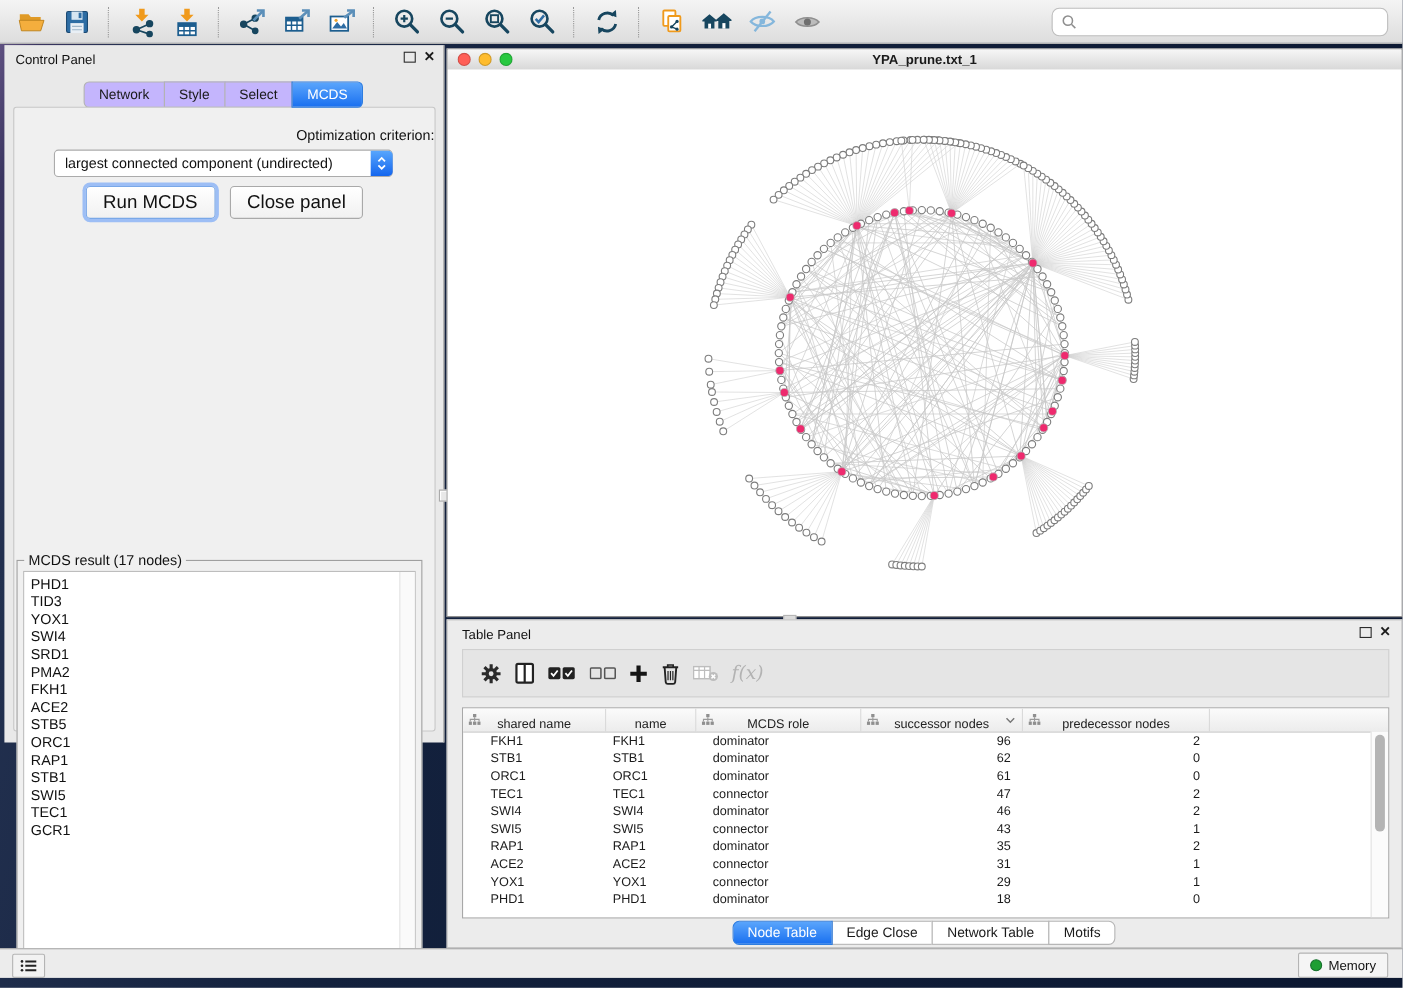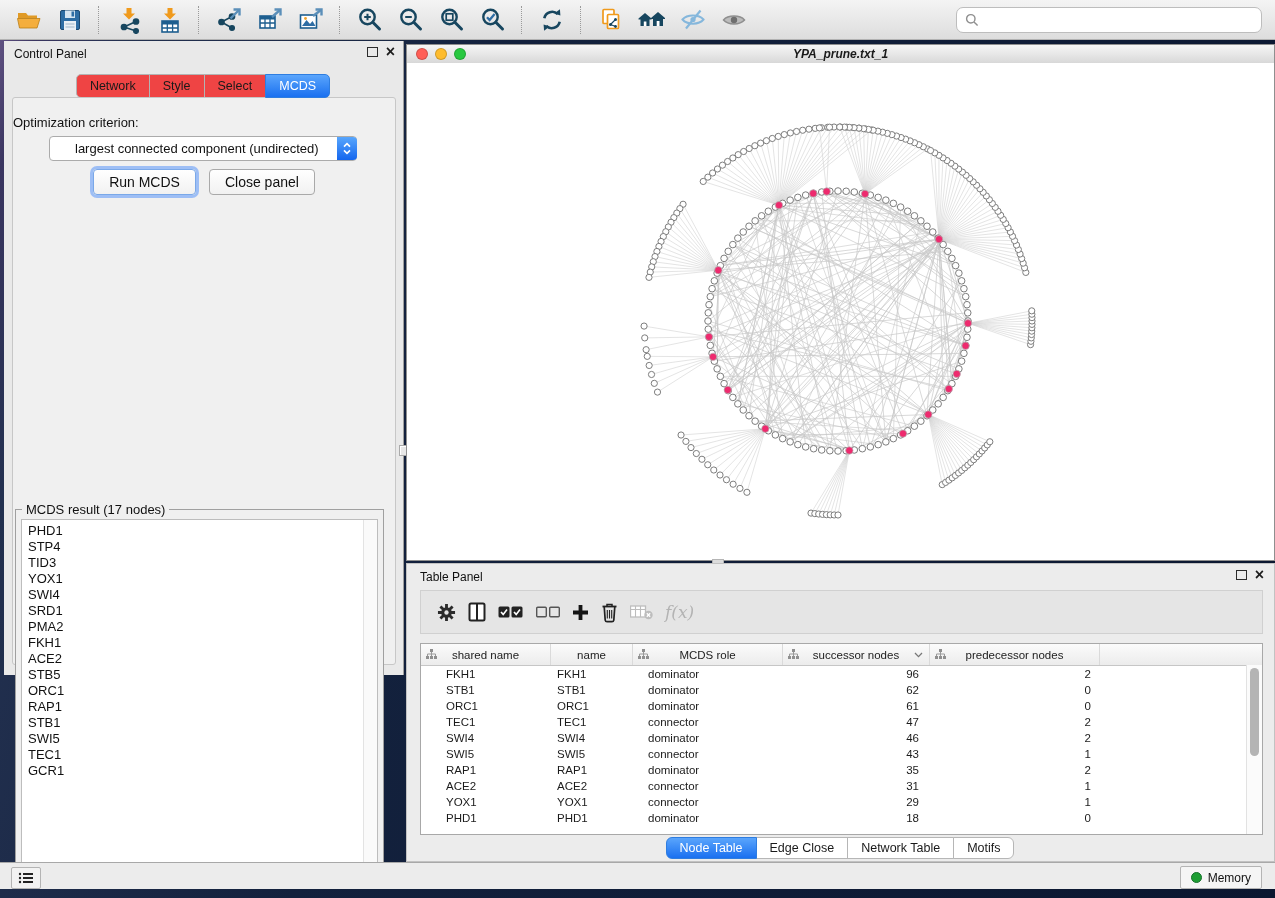--- a/index.html
+++ b/index.html
@@ -22,66 +22,66 @@
     font-family:"Liberation Sans",sans-serif;}
   
   #control-panel{position:absolute;left:4px;top:41px;width:400px;height:634px;background:#e9e9e9;
     border-right:1px solid #9f9f9f;box-sizing:border-box;}
   .panel-head{position:absolute;left:0;top:0;right:0;height:26px;}
   .panel-title{position:absolute;left:10px;top:6px;font-size:12px;color:#111;}
   .panel-btns{position:absolute;right:8px;top:4px;display:flex;align-items:center;gap:8px;}
   .float-box{width:9px;height:8px;border:1.4px solid #2b2b2b;display:inline-block;}
   .close-x{font-size:16px;font-weight:700;color:#1c1c1c;line-height:14px;}
   #cp-tabs{position:absolute;left:0;top:33px;width:100%;display:flex;justify-content:center;}
-  .cp-tab{font-size:12.5px;color:#1a1a1a;background:#ef4444;border:1px solid #b3b3b3;
+  .cp-tab{font-size:12.5px;color:#1a1a1a;background:#c4b5fd;border:1px solid #b3b3b3;
     padding:4px 13px;margin-left:-1px;position:relative;}
   .cp-tab:first-child{border-radius:5px 0 0 5px;}
   .cp-tab:last-child{border-radius:0 5px 5px 0;}
   .cp-tab.active{background:linear-gradient(#5aa5fc,#1a70f0);color:#fff;border-color:#2e7de0;z-index:1;}
   #cp-content{position:absolute;left:8px;right:7px;top:56px;bottom:10px;background:#f0f0f0;
     border:1px solid #c7c7c7;border-radius:3px;}
-  #opt-label{position:absolute;left:0;right:0;top:17px;text-align:left;font-size:13px;color:#111;}
+  #opt-label{position:absolute;left:0;right:0;top:17px;text-align:right;font-size:13px;color:#111;}
   #opt-select{position:absolute;left:36px;right:38px;top:38px;height:23px;background:#fff;
     border:1px solid #ababab;border-radius:4px;display:flex;align-items:center;}
-  #opt-select .sel-text{flex:1;font-size:13px;color:#111;padding-left:9px;white-space:nowrap;margin-left:16px;}
+  #opt-select .sel-text{flex:1;font-size:13px;color:#111;padding-left:9px;white-space:nowrap;}
   #opt-select .stepper{width:20px;height:23px;margin:-1px -1px -1px 0;border-radius:0 4px 4px 0;
     background:linear-gradient(#58a6fd,#1466ee);display:flex;align-items:center;justify-content:center;}
   .btn-row{position:absolute;left:0;right:0;top:71px;display:flex;justify-content:center;gap:13px;}
   .btn{background:linear-gradient(#ffffff,#f1f1f1);border:1px solid #a9a9a9;border-radius:4px;
-    font-size:14px;color:#111;padding:4px 15px;font-family:"Liberation Sans",sans-serif;}
+    font-size:17px;color:#111;padding:4px 15px;font-family:"Liberation Sans",sans-serif;}
   .btn.focused{box-shadow:0 0 0 3px rgba(90,150,250,.55);border-color:#7aa8e8;}
   #mcds-fieldset{position:absolute;left:2px;right:11px;top:411px;height:370px;
     border:1px solid #a0a0a0;background:#f0f0f0;}
   #mcds-legend{position:absolute;left:6px;top:-8px;background:#f0f0f0;padding:0 4px;font-size:13px;color:#111;}
   .mcds-listbox{position:absolute;left:5px;right:5px;top:9px;bottom:7px;background:#fff;
     border:1px solid #bdbdbd;overflow:hidden;}
   .mcds-scroll{position:absolute;right:0;top:0;bottom:0;width:13px;background:#fafafa;border-left:1px solid #e3e3e3;}
   #mcds-list{position:absolute;left:6px;top:3px;right:16px;font-size:13px;line-height:16px;color:#111;}
   
   #net-window{position:absolute;left:406px;top:44px;width:869px;height:517px;background:#fff;
     border:1px solid #8f8f8f;box-sizing:border-box;}
   #net-titlebar{position:absolute;left:0;top:0;right:0;height:18px;
     background:linear-gradient(#f6f6f6,#d8d8d8);border-bottom:1px solid #aeaeae;}
   .lights{position:absolute;left:9px;top:3px;display:flex;gap:7px;}
   .light{width:12px;height:12px;border-radius:50%;border:0.5px solid rgba(0,0,0,.18);box-sizing:border-box;}
-  #net-title{position:absolute;left:0;right:0;top:2px;text-align:center;font-size:12px;font-weight:600;color:#1a1a1a;font-style:italic;}
+  #net-title{position:absolute;left:0;right:0;top:2px;text-align:center;font-size:12px;font-weight:600;color:#1a1a1a;}
   #net-canvas{position:absolute;left:0;top:18px;right:0;bottom:0;background:#fff;}
   
   #table-panel{position:absolute;left:406px;top:563px;width:869px;height:299px;background:#ececec;
     border:1px solid #c2c2c2;box-sizing:border-box;padding-left:20px;}
   #tp-toolbar{position:absolute;left:13px;right:11px;top:26px;height:44px;background:#e5e5e5;
     border:1px solid #d0d0d0;display:flex;align-items:center;gap:8px;padding:0 14px;box-sizing:border-box;}
   .tpbtn{background:transparent;border:0;padding:2px;display:flex;align-items:center;}
   .fx{font-family:"DejaVu Serif",serif;font-style:italic;font-size:17px;color:#b3b3b3;}
   #tbl{position:absolute;left:13px;right:11px;top:79px;height:192px;background:#fff;
     border:1px solid #a8a8a8;box-sizing:border-box;overflow:hidden;}
   #tbl-head{display:flex;height:21px;background:linear-gradient(#fbfbfb,#ececec);
     border-bottom:1px solid #c6c6c6;}
   .th{position:relative;font-size:11.5px;color:#222;border-right:1px solid #dadada;
-    display:flex;align-items:center;justify-content:center;box-sizing:border-box;}
+    display:flex;align-items:flex-end;justify-content:center;box-sizing:border-box;}
   .th .tree-ic{position:absolute;left:5px;top:5px;}
   .th .sortchev{position:absolute;right:6px;top:8px;}
   .c0{width:130px;} .c1{width:82px;} .c2{width:150px;} .c3{width:147px;} .c4{width:170px;} .cf{flex:1;border-right:0;}
   .tr{display:flex;height:16px;align-items:center;}
   .td{font-size:11.5px;color:#1b1b1b;box-sizing:border-box;white-space:nowrap;}
   .td.c0{padding-left:25px;} .td.c1{padding-left:6px;} .td.c2{padding-left:15px;}
   .td.c3{text-align:right;padding-right:11px;} .td.c4{text-align:right;padding-right:9px;}
   #tbl-scroll{position:absolute;right:0;top:21px;bottom:0;width:15px;background:#fbfbfb;border-left:1px solid #e2e2e2;}
   #tbl-thumb{position:absolute;right:3px;top:3px;width:9px;height:88px;background:#b4b4b4;border-radius:4.5px;}
   #tbl-tabs{position:absolute;left:0;right:0;top:273px;display:flex;justify-content:center;}
@@ -281,21 +281,20 @@
     </div>
     <div class="btn-row">
       <button class="btn focused">Run MCDS</button>
       <button class="btn">Close panel</button>
     </div>
     <div id="mcds-fieldset">
       <span id="mcds-legend">MCDS result (17 nodes)</span>
       <div class="mcds-listbox">
         <div id="mcds-list">
             <div>PHD1</div>
-            <div>STP4</div>
             <div>TID3</div>
             <div>YOX1</div>
             <div>SWI4</div>
             <div>SRD1</div>
             <div>PMA2</div>
             <div>FKH1</div>
             <div>ACE2</div>
             <div>STB5</div>
             <div>ORC1</div>
             <div>RAP1</div>

